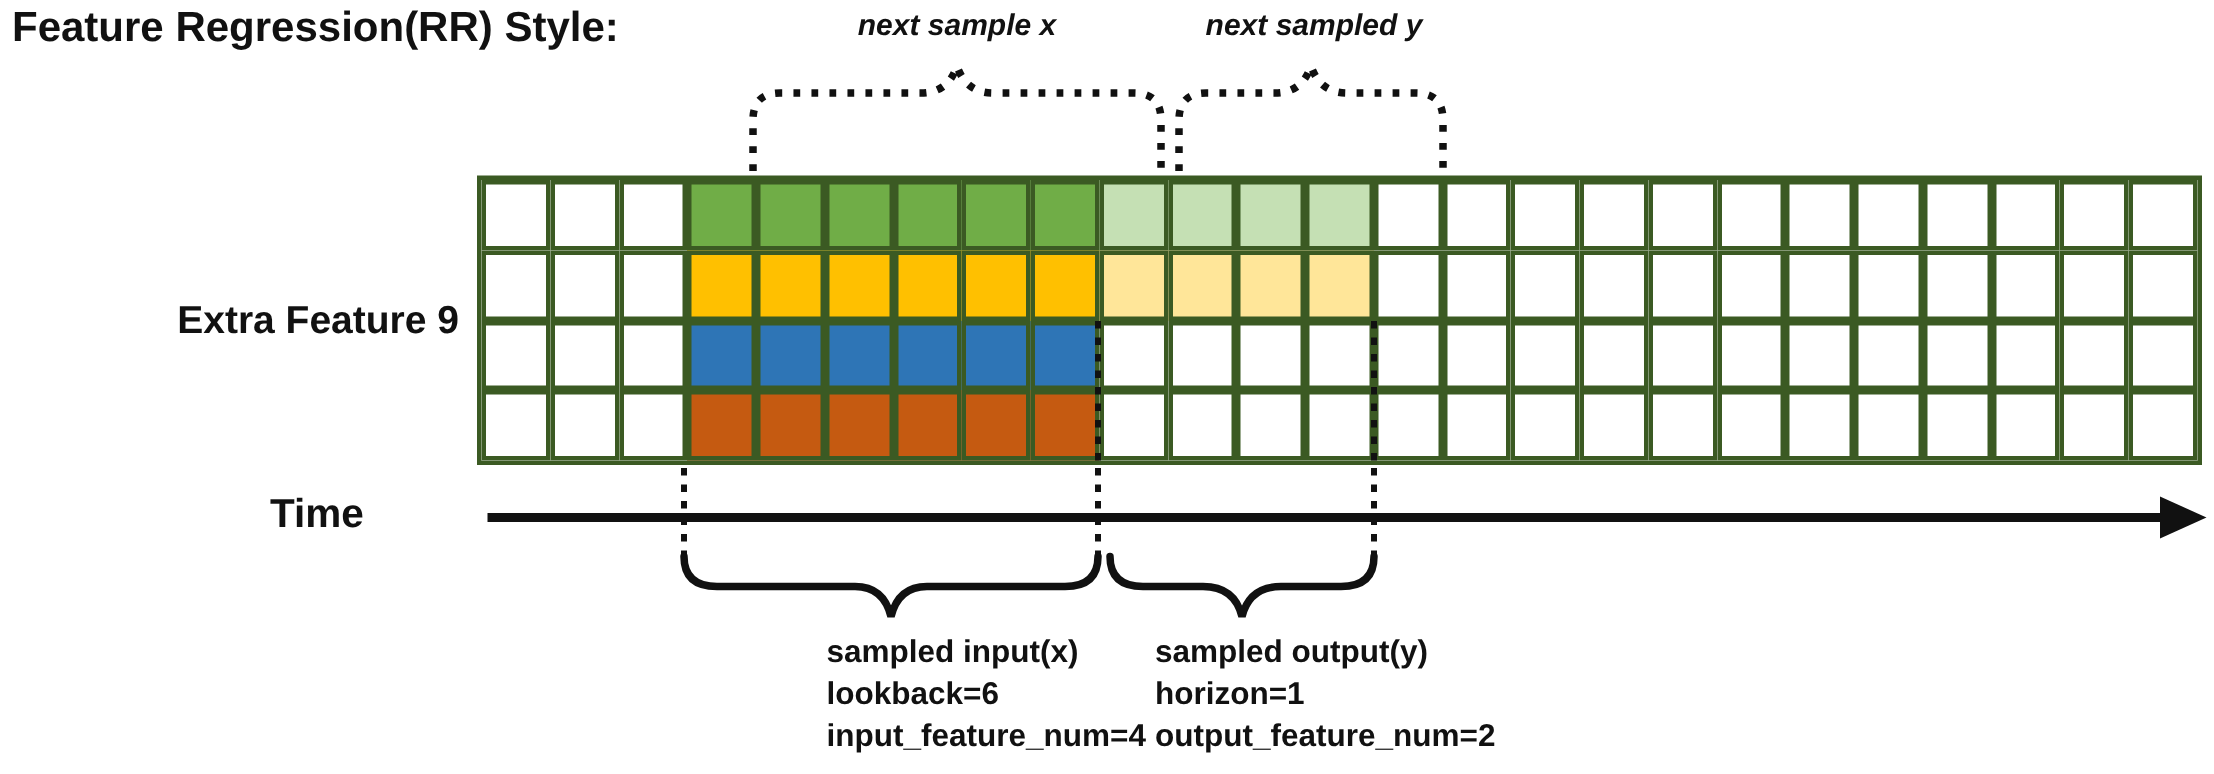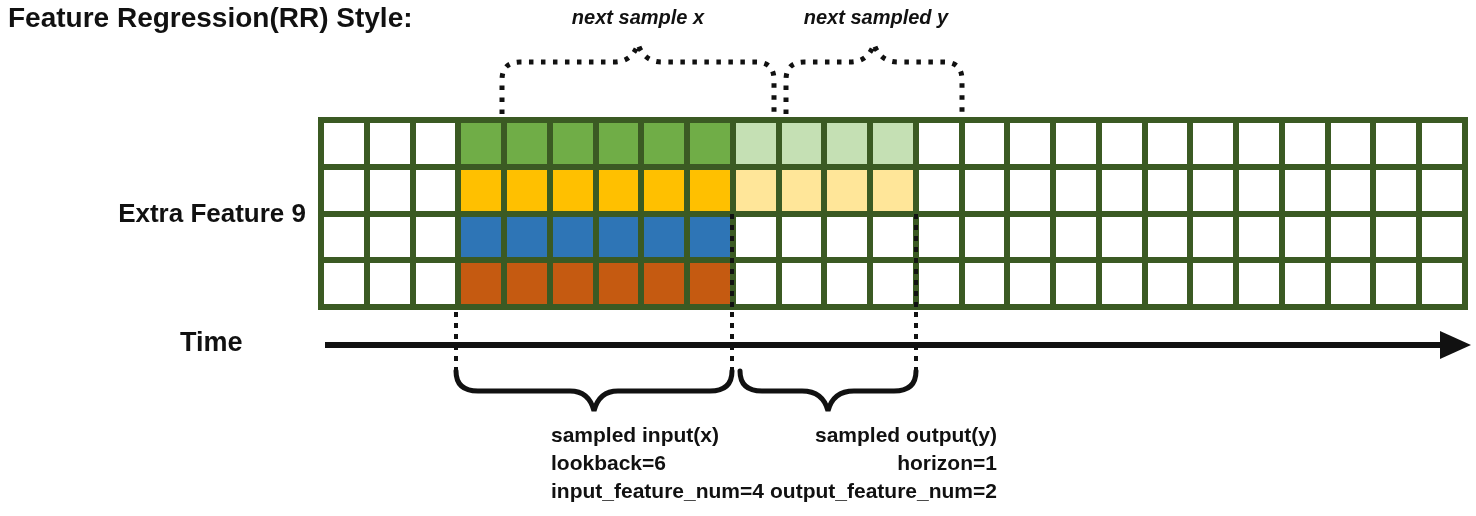--- a/index.html
+++ b/index.html
@@ -34,21 +34,21 @@
   .time-label{
     position:absolute;left:180px;top:327px;width:132px;text-align:left;
     font-size:27px;font-weight:bold;
   }
   .overlay{position:absolute;left:0;top:0;width:1476px;height:516px;pointer-events:none;}
   .caption{
     position:absolute;top:421px;font-size:21px;font-weight:bold;line-height:28px;
     white-space:nowrap;
   }
   .caption.left{left:511px;margin-left:40px;}
-  .caption.right{left:770px;text-align:right;}
+  .caption.right{left:770px;}
 </style>
 </head>
 <body>
 
 <div class="stage">
 
   <div class="title">Feature Regression(RR) Style:</div>
 
   <div class="next-label x">next sample x</div>
   <div class="next-label y">next sampled y</div>

